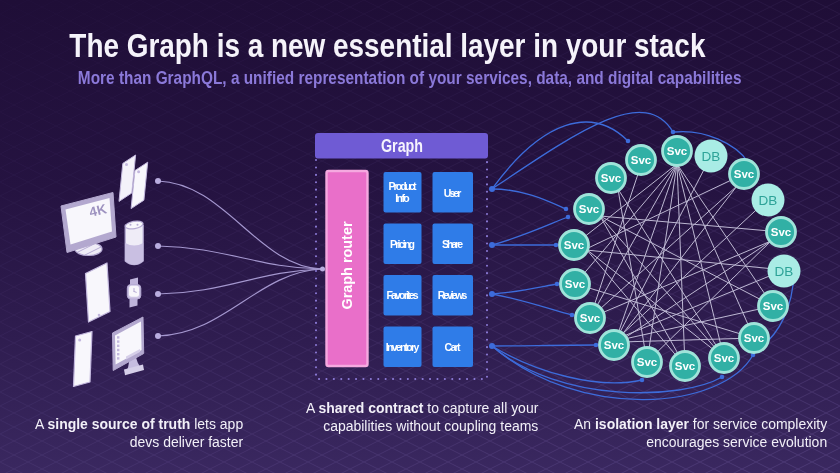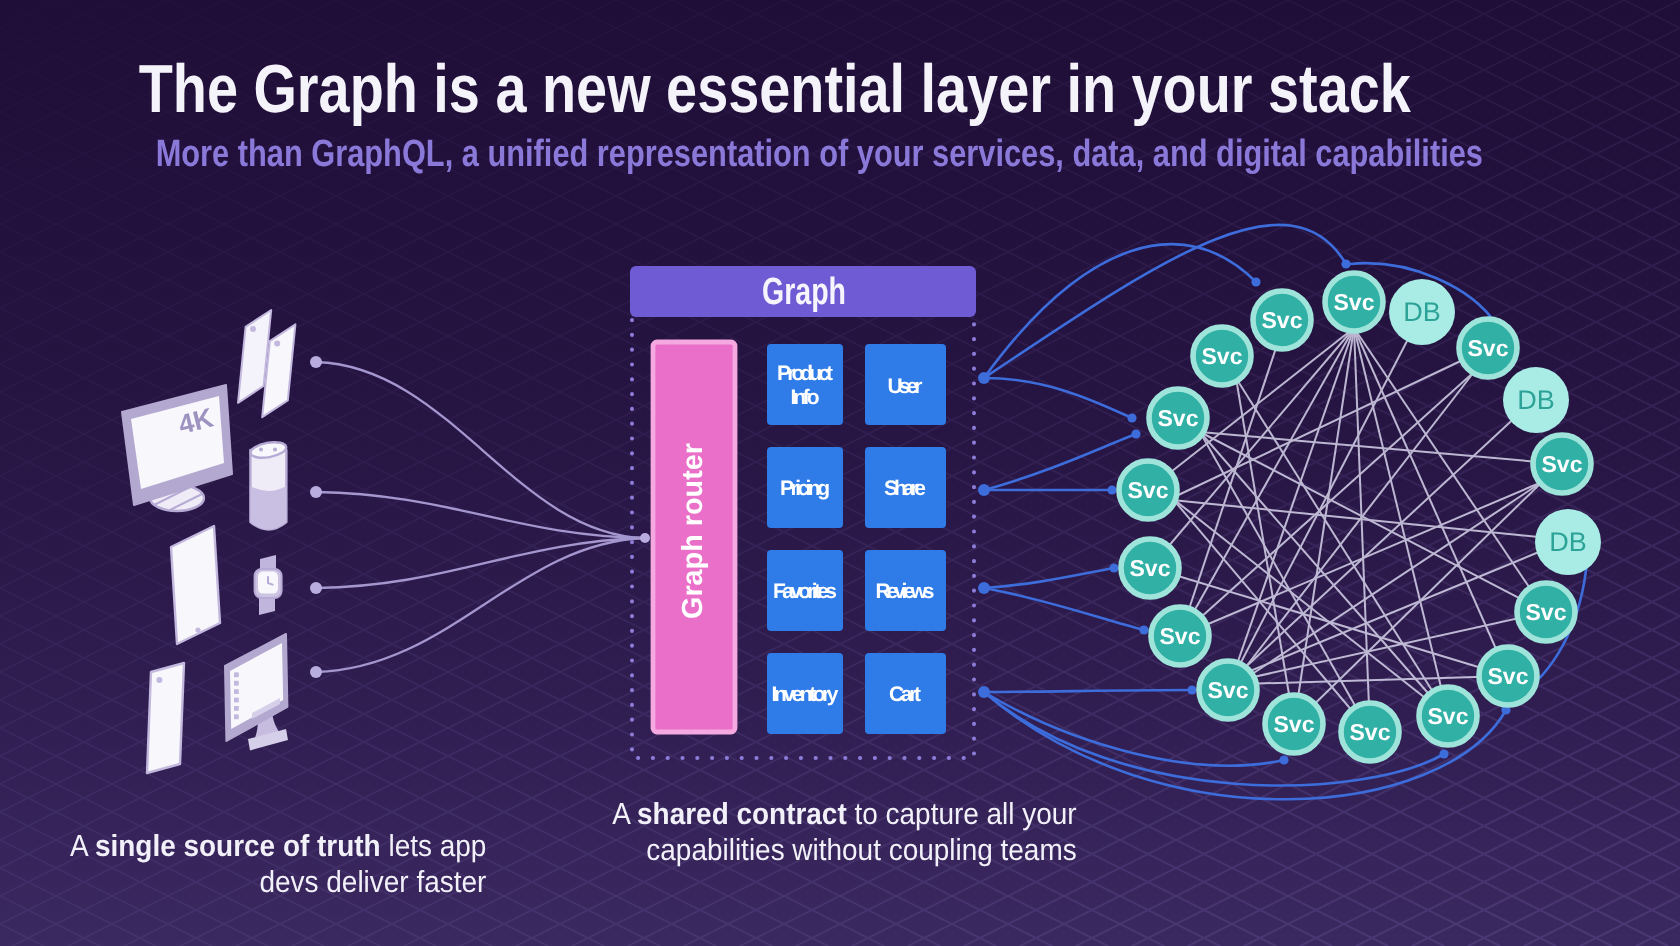--- a/index.html
+++ b/index.html
@@ -256,13 +256,14 @@
       <text x="611" y="182">Svc</text>
       <text x="641" y="164">Svc</text>
     </g>
   </g>
 </svg>
 
 <div class="title"><span>The Graph is a new essential layer in your stack</span></div>
 <div class="subtitle"><span>More than GraphQL, a unified representation of your services, data, and digital capabilities</span></div>
 <div class="cap" id="cap1"><span>A <b>single source of truth</b> lets app<br>devs deliver faster</span></div>
 <div class="cap" id="cap2"><span>A <b>shared contract</b> to capture all your<br>capabilities without coupling teams</span></div>
+<div class="cap" id="cap3"><span>An <b>isolation layer</b> for service complexity<br>encourages service evolution</span></div>
 </div>
 
 </body></html>

